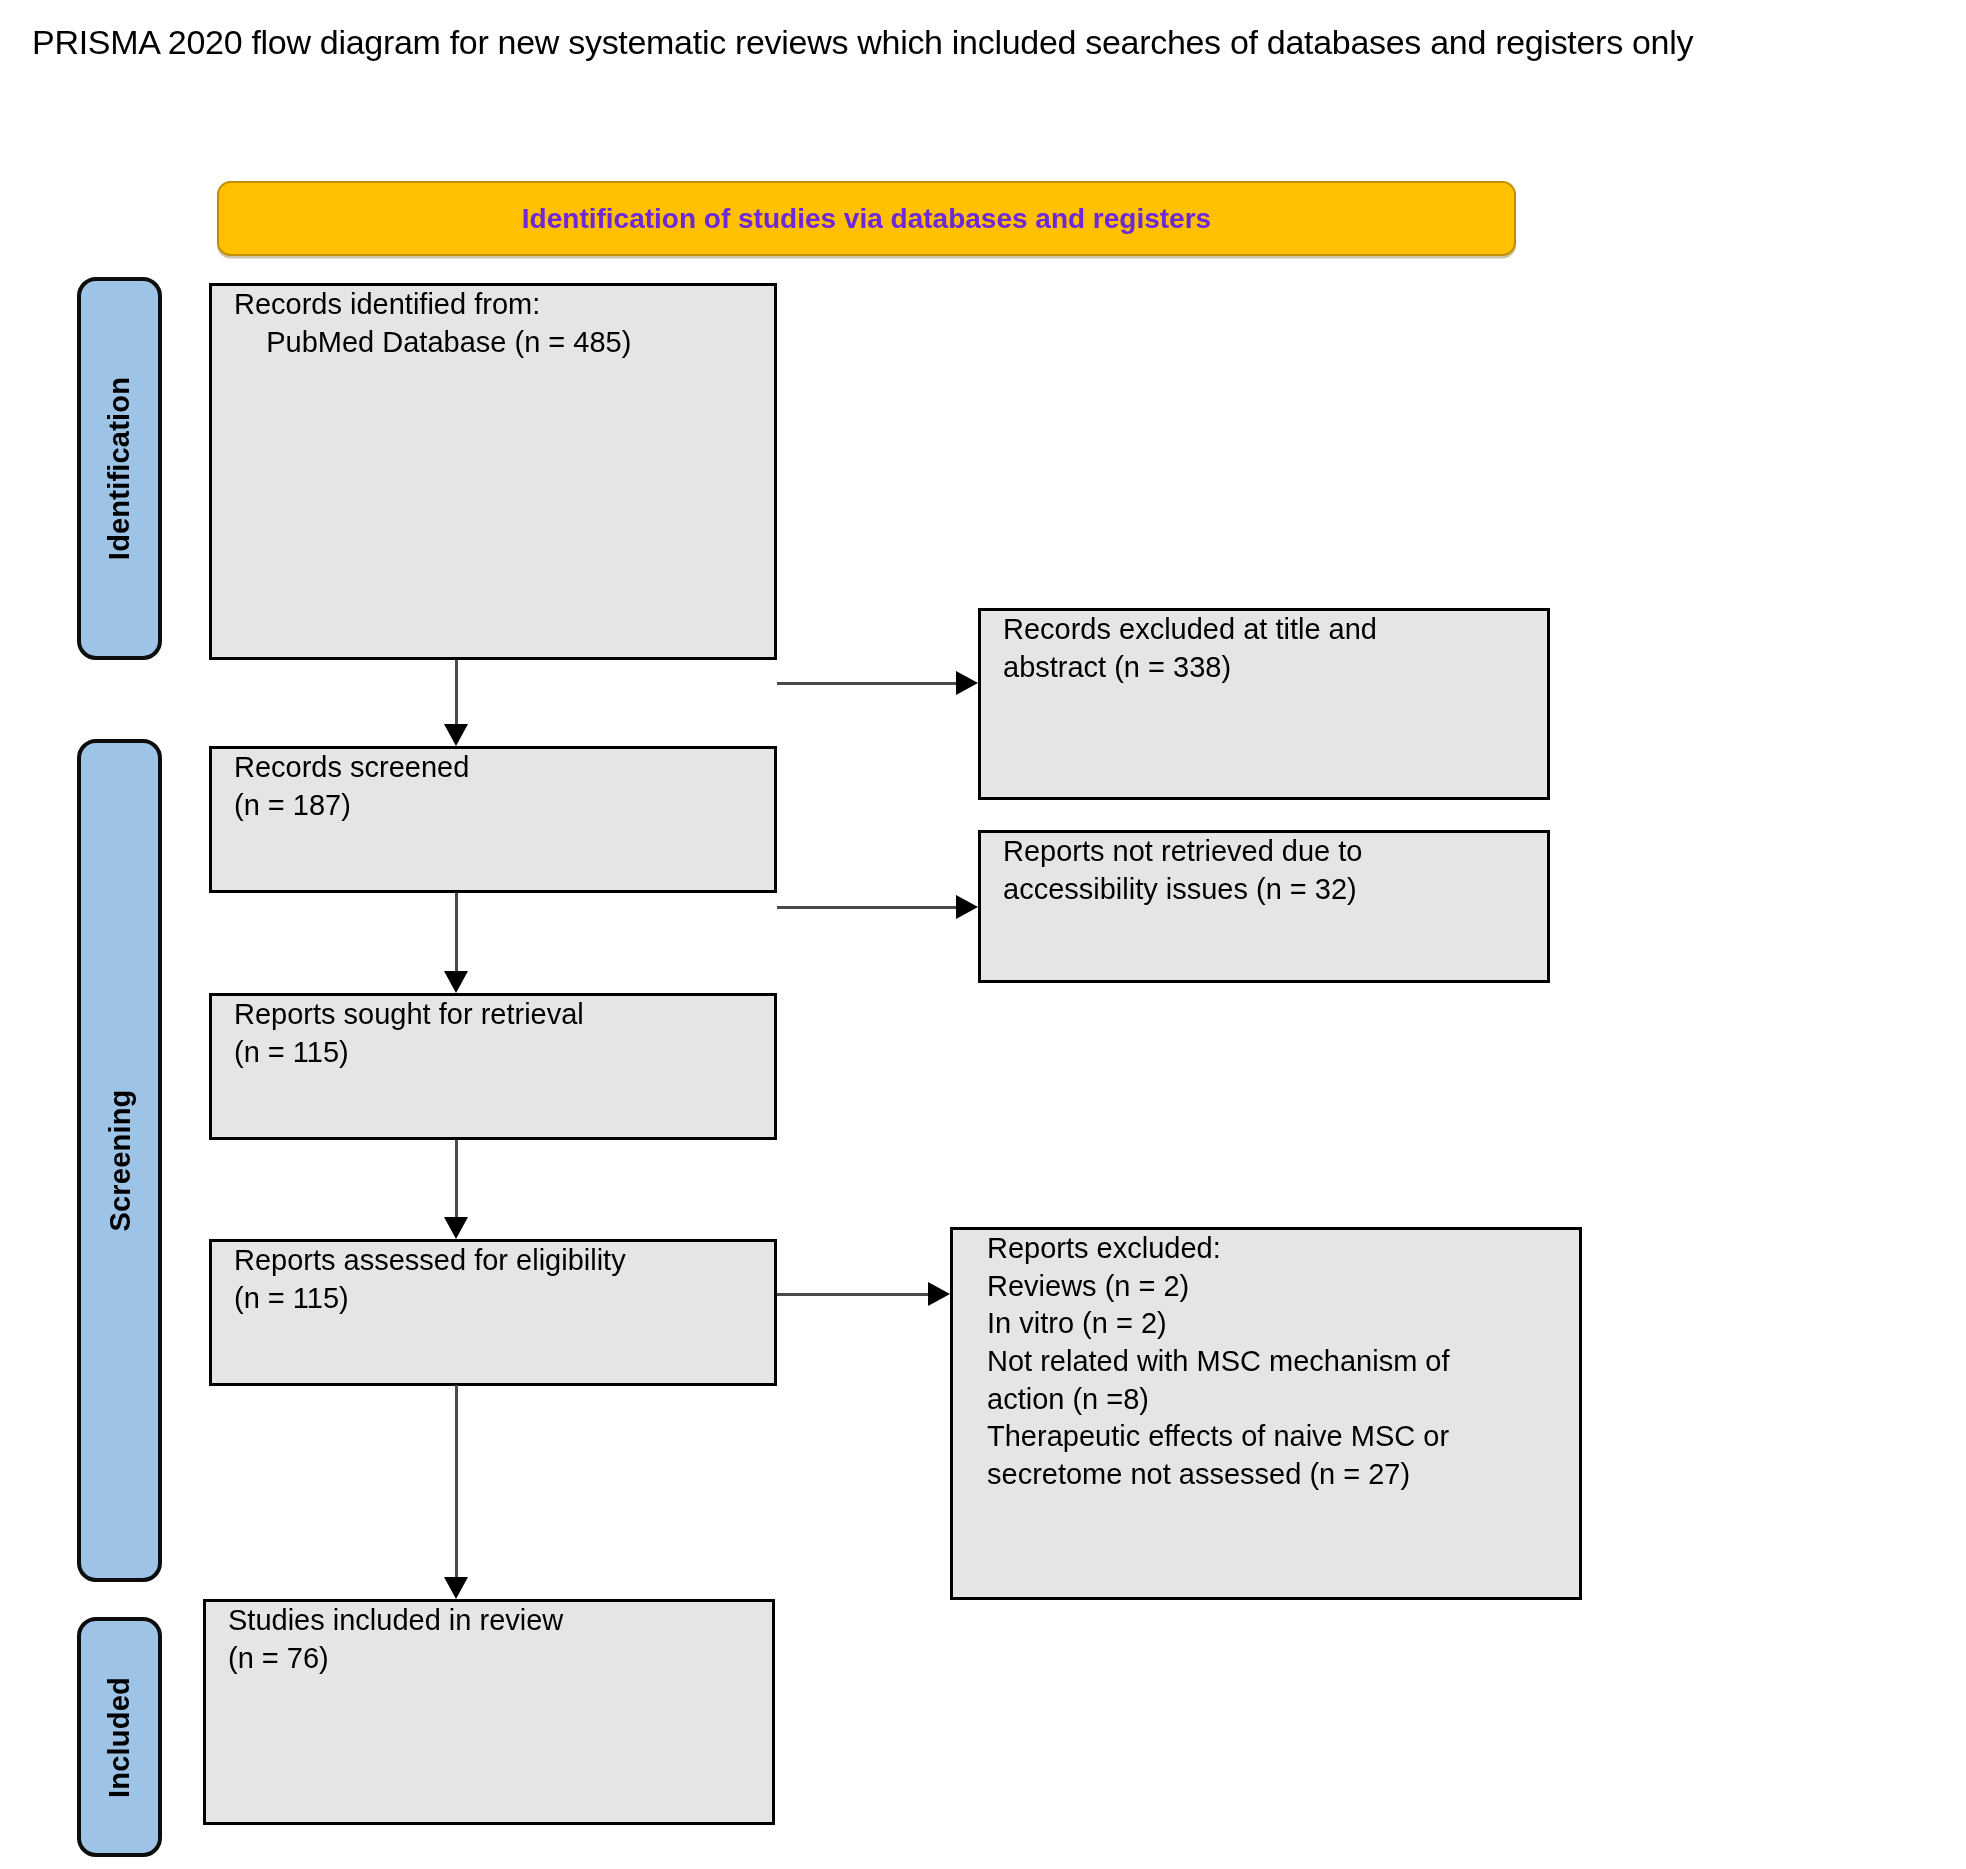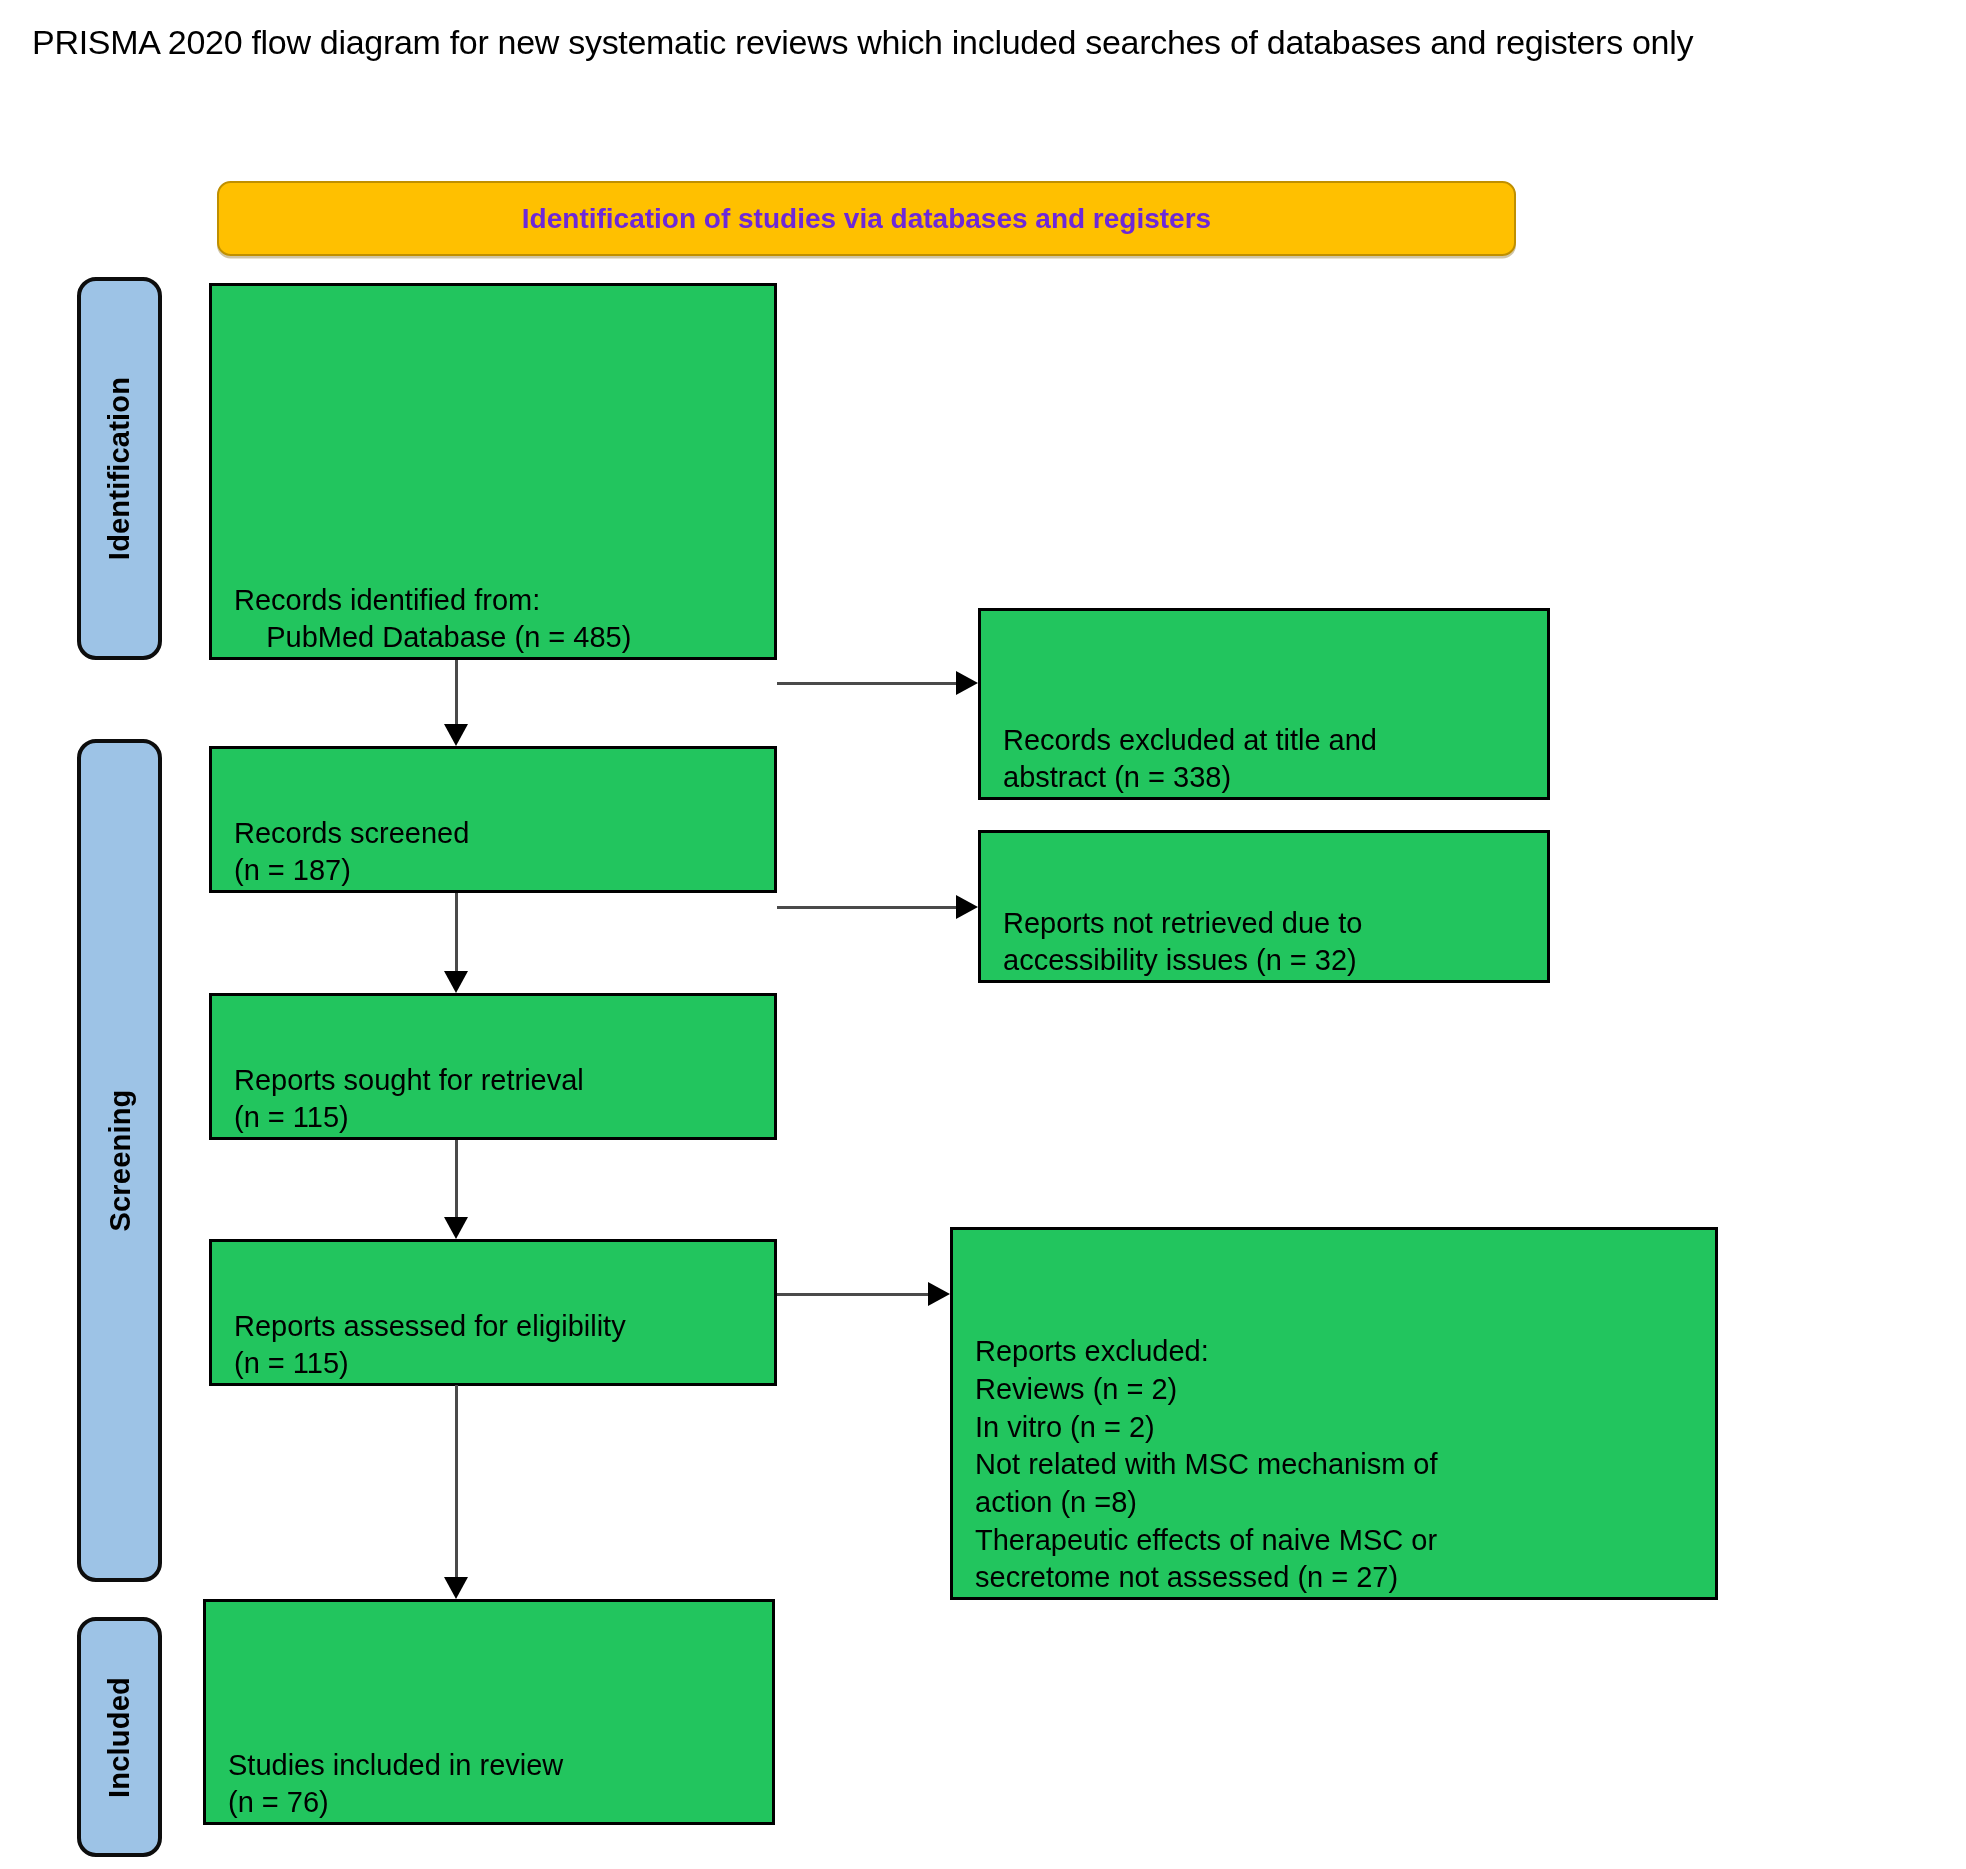--- a/index.html
+++ b/index.html
@@ -62,25 +62,25 @@
     font-size:29px;
     font-weight:bold;
     color:#000;
     letter-spacing:0.2px;
   }
 
   
   .box{
     position:absolute;
     box-sizing:border-box;
-    background:#22c55e;
+    background:#e5e5e5;
     border:3.4px solid #000000;
     display:flex;
     flex-direction:column;
-    justify-content:flex-end;
+    justify-content:flex-start;
   }
   .box .lines{
     padding:0 22px;
     font-size:29px;
     line-height:1.30;
     color:#000;
   }
   .box .lines .ln{ white-space:pre; }
 
   
@@ -175,21 +175,21 @@
     </div>
   </div>
 
   <div class="box" style="left:209px; top:1239px; width:568px; height:147px;">
     <div class="lines">
       <div class="ln">Reports assessed for eligibility</div>
       <div class="ln">(n = 115)</div>
     </div>
   </div>
 
-  <div class="box tall" style="left:950px; top:1227px; width:768px; height:373px;">
+  <div class="box tall" style="left:950px; top:1227px; width:632px; height:373px;padding-left:12px;">
     <div class="lines">
       <div class="ln">Reports excluded:</div>
       <div class="ln">Reviews (n = 2)</div>
       <div class="ln">In vitro (n = 2)</div>
       <div class="ln">Not related with MSC mechanism of</div>
       <div class="ln">action (n =8)</div>
       <div class="ln">Therapeutic effects of naive MSC or</div>
       <div class="ln">secretome not assessed (n = 27)</div>
     </div>
   </div>

